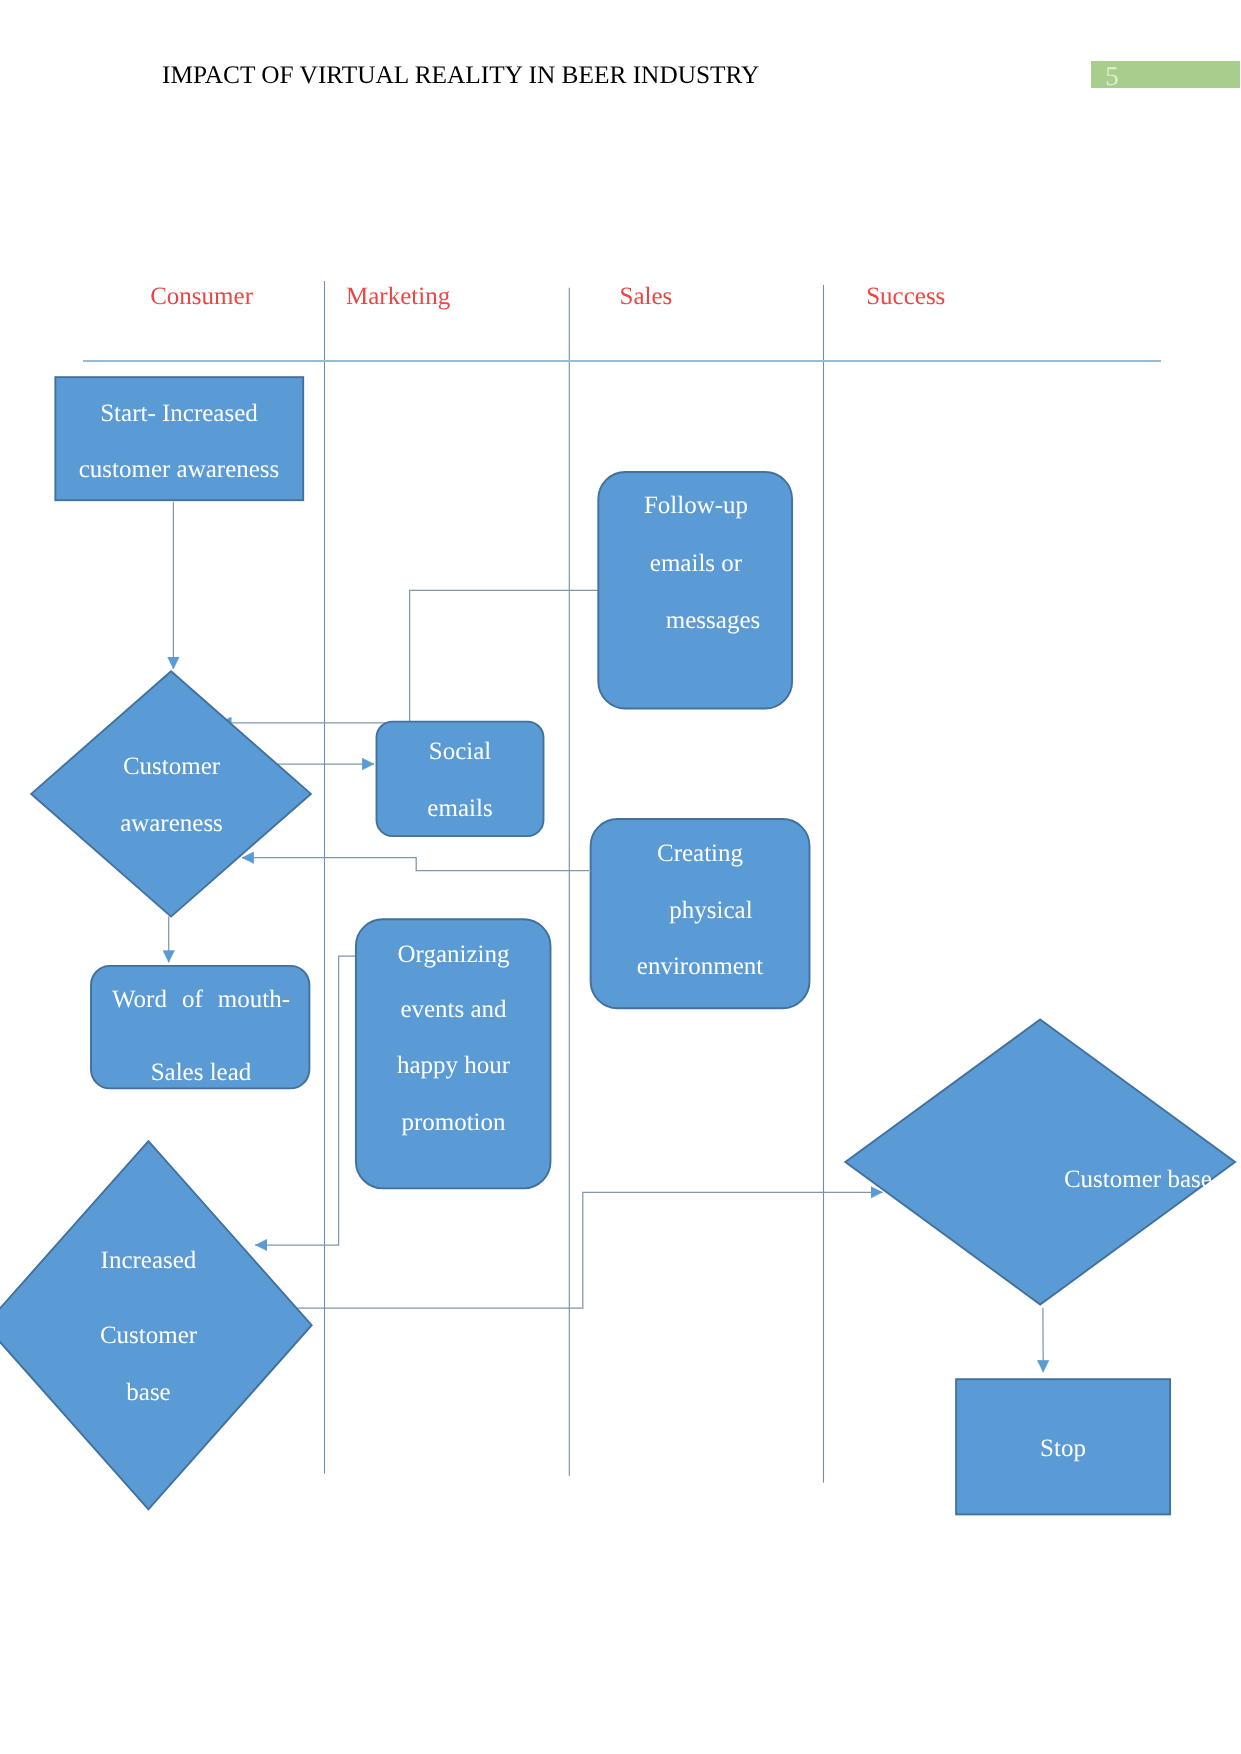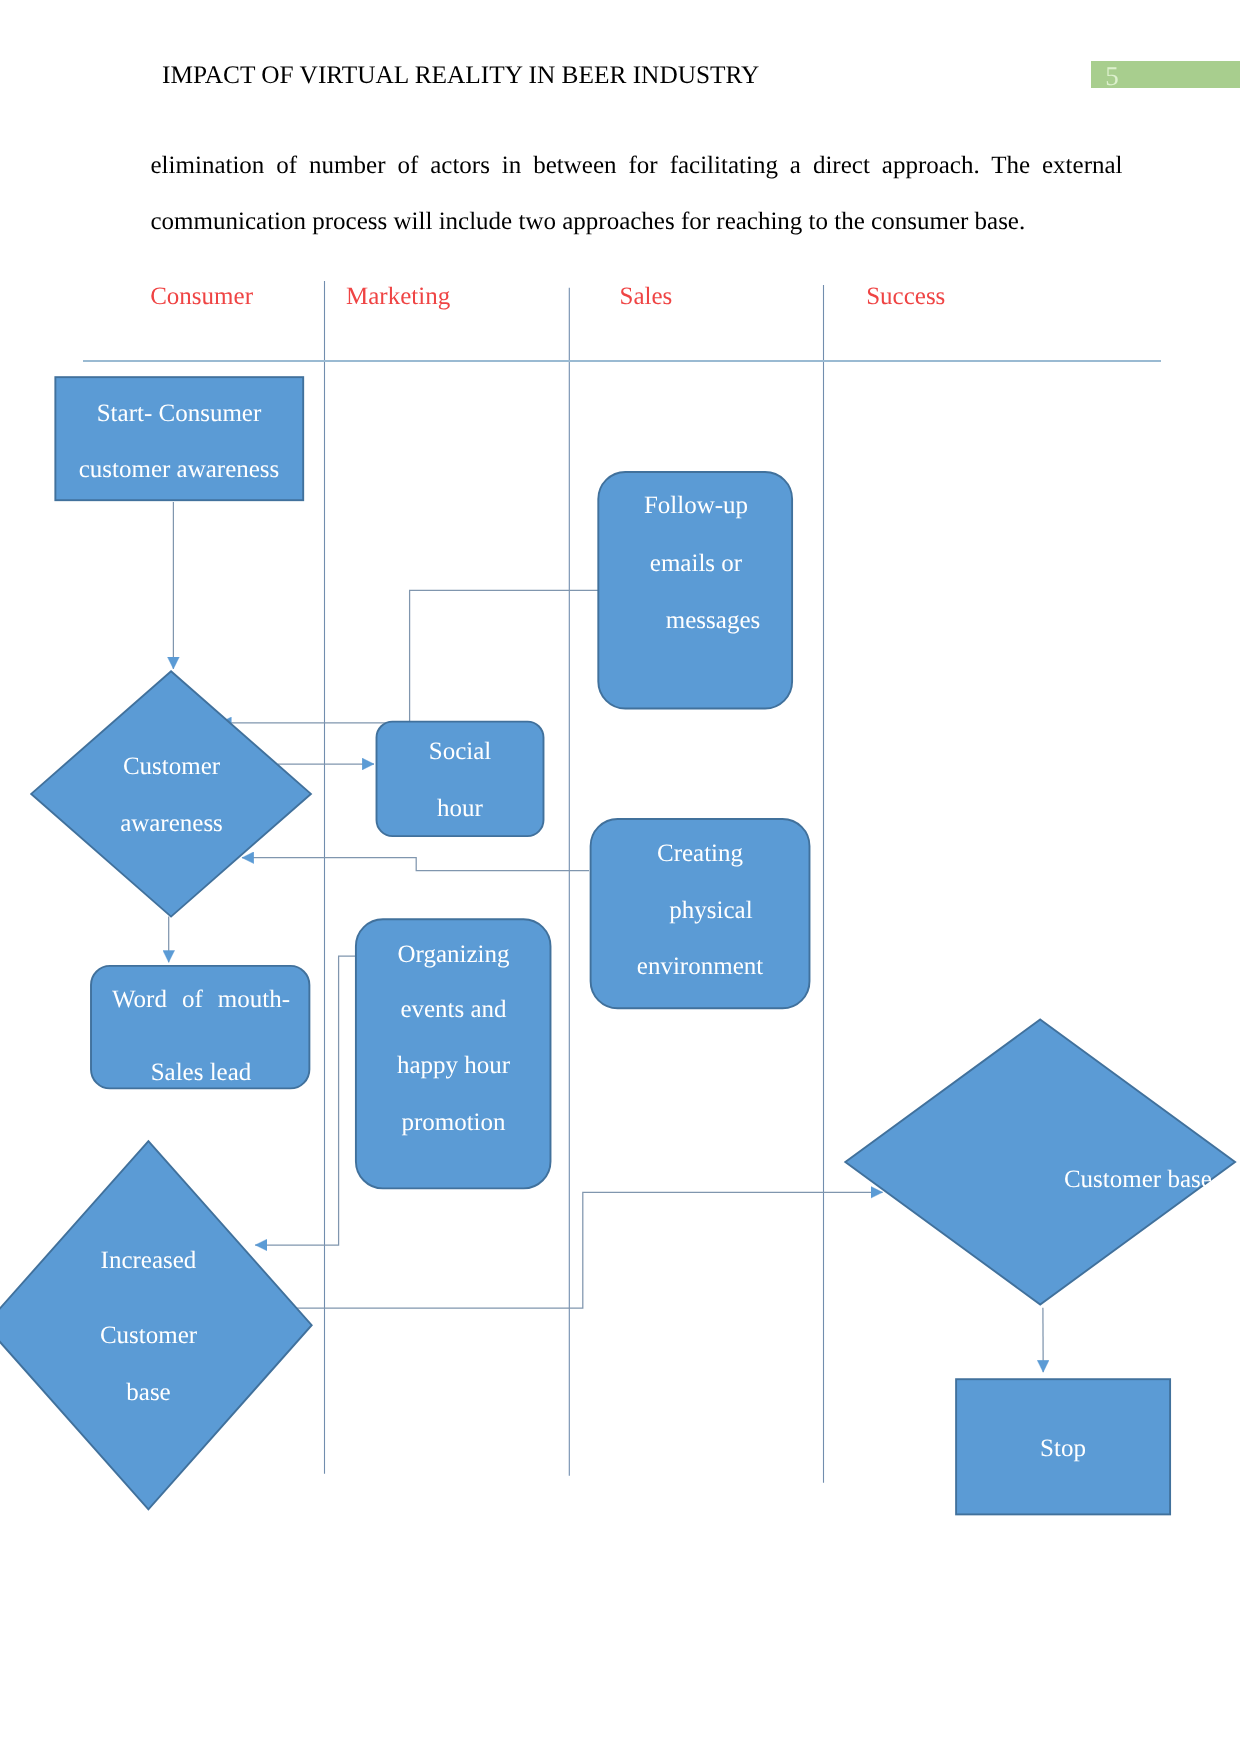--- a/index.html
+++ b/index.html
@@ -22,21 +22,20 @@
 </head>
 <body>
 
 <div class="page">
 
   <div id="header-title">IMPACT OF VIRTUAL REALITY IN BEER INDUSTRY</div>
   <div id="page-number-box">
     <span id="page-number">5</span>
   </div>
 
-  <div id="body-paragraph">elimination of number of actors in between for facilitating a direct approach. The external communication process will include two approaches for reaching to the consumer base.</div>
 
   <svg class="flow" viewBox="0 0 1241 1754" xmlns="http://www.w3.org/2000/svg">
     <defs>
       <marker id="ah" markerWidth="12.4" markerHeight="12.4" refX="12.1" refY="6.2" orient="auto" markerUnits="userSpaceOnUse">
         <path d="M0.2,0.3 L12.1,6.2 L0.2,12.1 z" fill="#5b9bd5" stroke="#5b9bd5" stroke-width="0.4" stroke-linejoin="miter"></path>
       </marker>
     </defs>
 
     <g stroke="#718dae" stroke-width="1.1" fill="none">
       <line x1="324.5" y1="281" x2="324.5" y2="1473.8"></line>
@@ -87,26 +86,26 @@
       <g>
         <rect x="956.1" y="1379.2" width="214" height="135.2" fill="#5b9bd5" stroke="#41719c" stroke-width="1.9"></rect>
       </g>
     </g>
   </svg>
 
   <div class="lane-lbl" style="left:150.2px;top:284.0px;">Consumer</div>
   <div class="lane-lbl" style="left:346.0px;top:284.0px;">Marketing</div>
   <div class="lane-lbl" style="left:619.5px;top:284.0px;">Sales</div>
   <div class="lane-lbl" style="left:866.2px;top:284.0px;">Success</div>
-  <div class="ntxt ctr" style="left:54px;top:401.3px;width:250px;">Start- Consumer</div>
+  <div class="ntxt ctr" style="left:54px;top:401.3px;width:250px;">Start- Increased</div>
   <div class="ntxt ctr" style="left:54px;top:456.8px;width:250px;">customer awareness</div>
   <div class="ntxt ctr" style="left:100px;top:753.9px;width:143px;">Customer</div>
   <div class="ntxt ctr" style="left:100px;top:810.6px;width:143px;">awareness</div>
   <div class="ntxt ctr" style="left:376px;top:739.0px;width:168px;">Social</div>
-  <div class="ntxt ctr" style="left:376px;top:796.4px;width:168px;">hour</div>
+  <div class="ntxt ctr" style="left:376px;top:796.4px;width:168px;">emails</div>
   <div class="ntxt ctr" style="left:599px;top:493.4px;width:194px;">Follow-up</div>
   <div class="ntxt ctr" style="left:599px;top:550.7px;width:194px;">emails or</div>
   <div class="ntxt ctr" style="left:599px;top:608.0px;width:228px;">messages</div>
   <div class="ntxt jst" style="left:112px;top:987.2px;width:178px;">Word of mouth-</div>
   <div class="ntxt lft" style="left:112px;top:1043.5px;width:178px;">Sales lead</div>
   <div class="ntxt ctr" style="left:356px;top:942.2px;width:195px;">Organizing</div>
   <div class="ntxt ctr" style="left:356px;top:997.3px;width:195px;">events and</div>
   <div class="ntxt ctr" style="left:356px;top:1053.2px;width:195px;">happy hour</div>
   <div class="ntxt ctr" style="left:356px;top:1109.8px;width:195px;">promotion</div>
   <div class="ntxt ctr" style="left:590px;top:840.9px;width:220px;">Creating</div>

